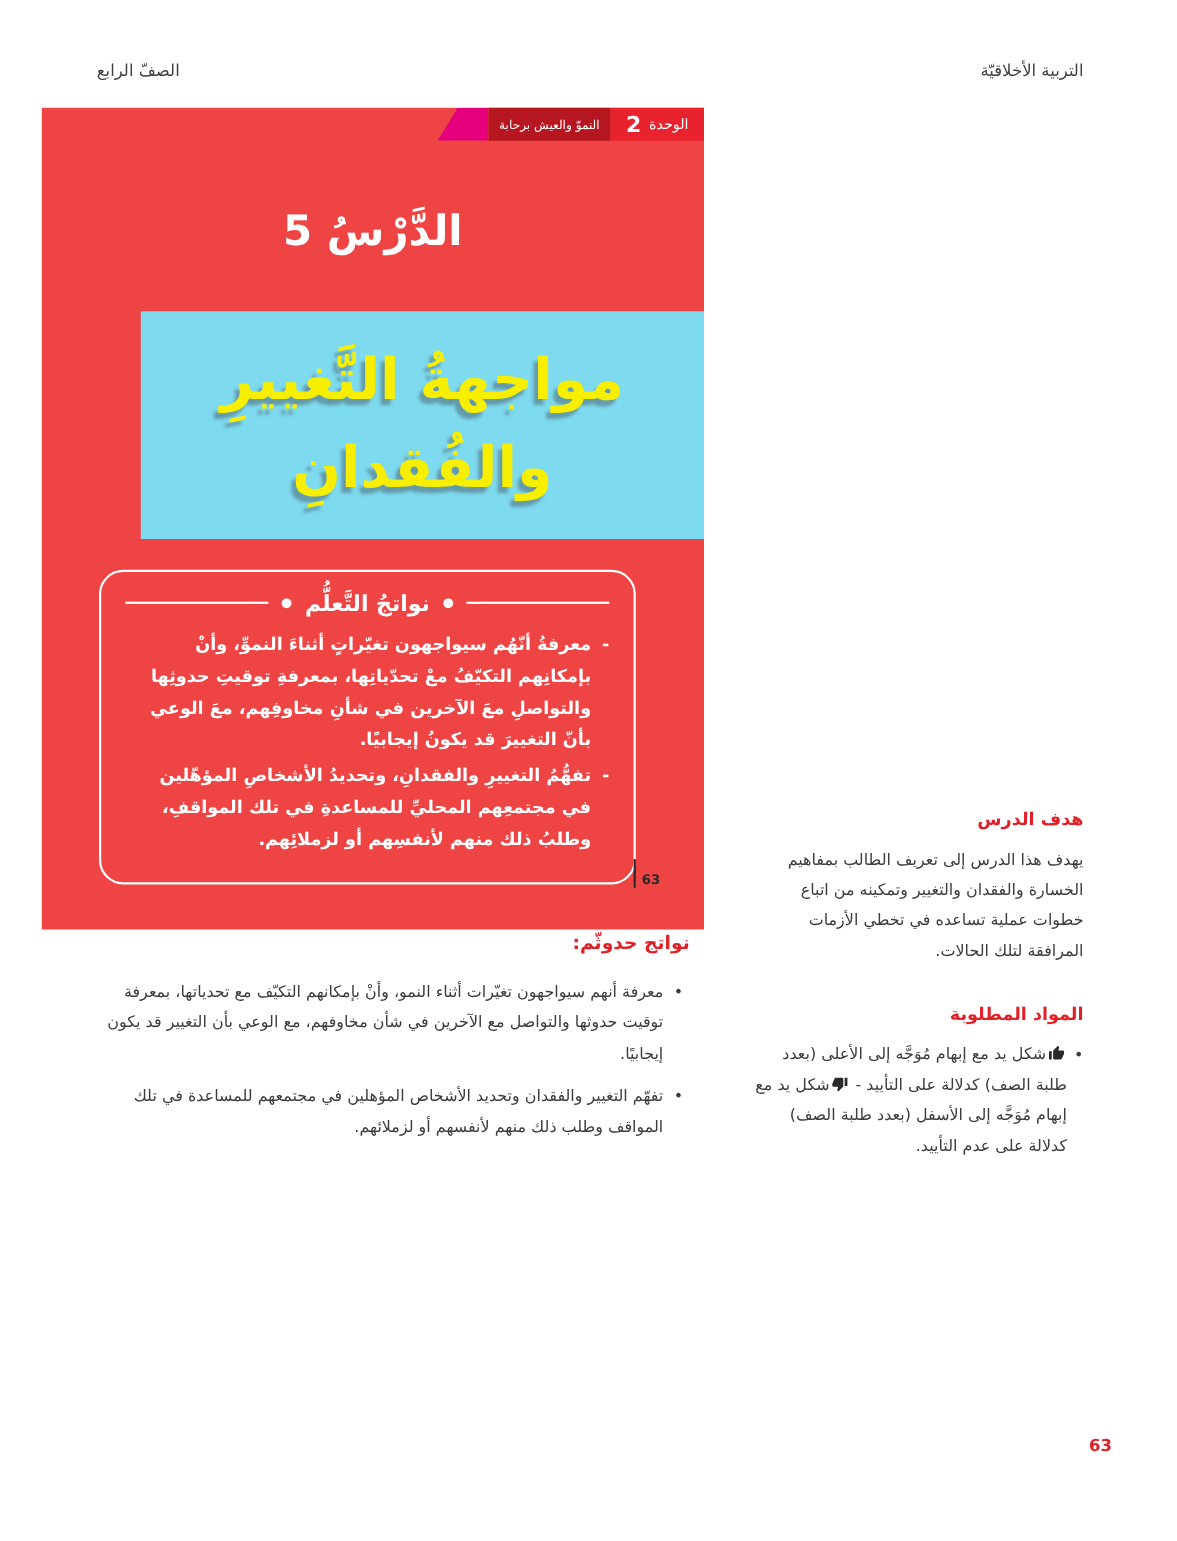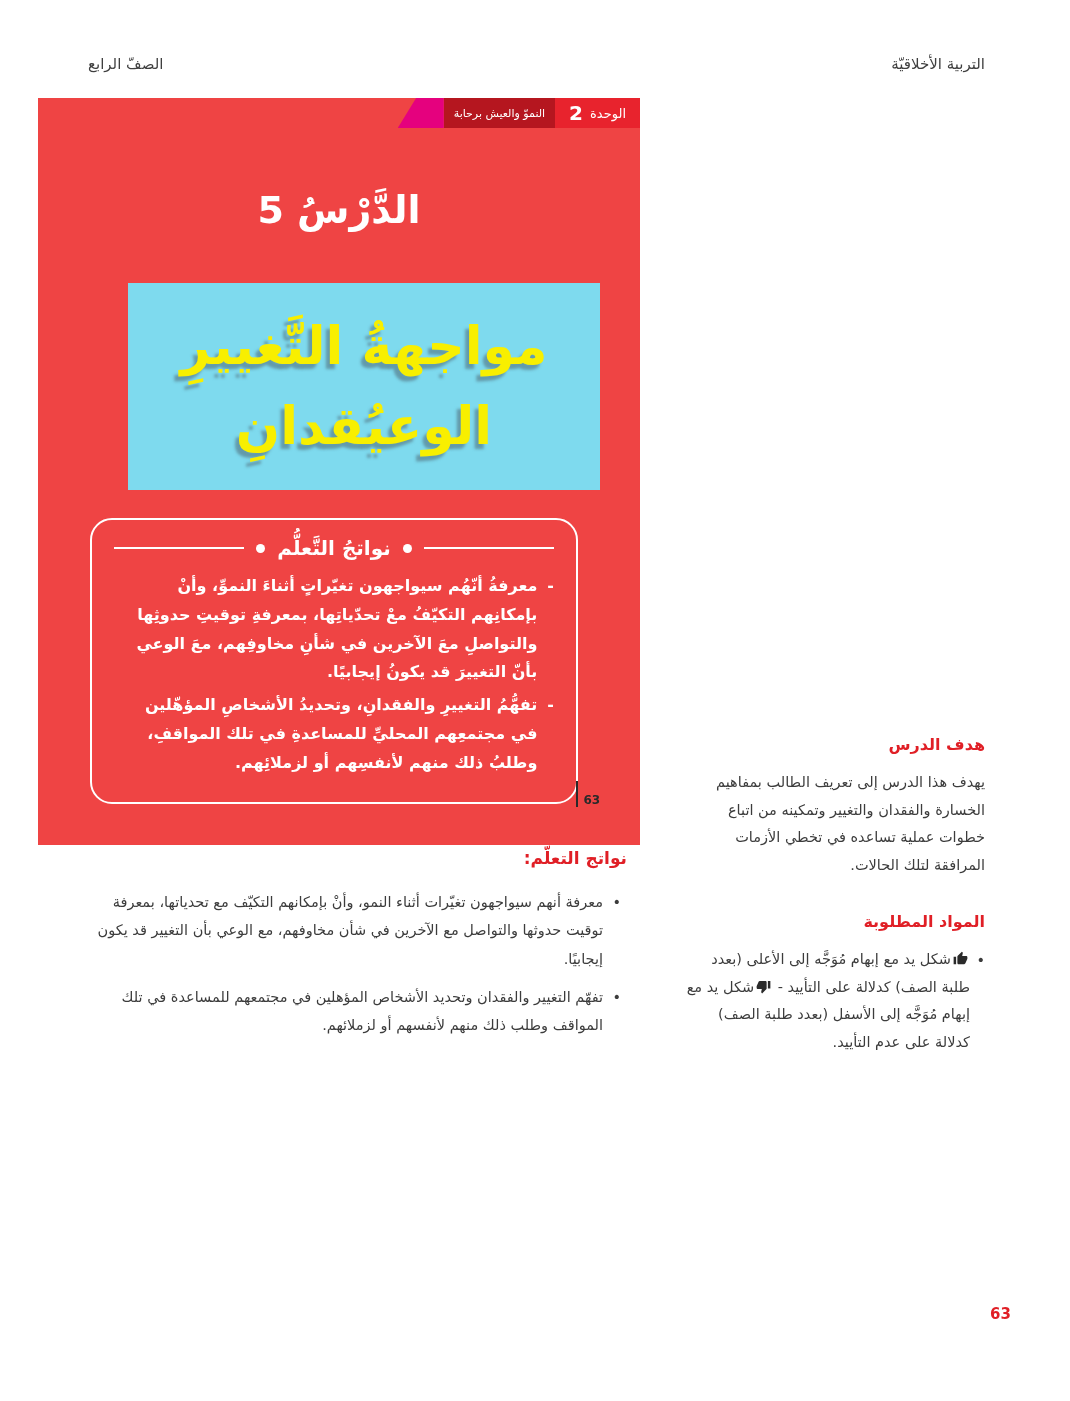--- a/index.html
+++ b/index.html
@@ -44,21 +44,21 @@
   .ribbon-red .unit-num  { font-size:20px; font-weight:bold; line-height:1; }
 
   .lesson-label {
     position:absolute; top:84px; left:0; width:100%;
     text-align:center; color:#ffffff;
     font-size:38px; font-weight:bold; line-height:1.5;
   }
 
   .title-panel {
     position:absolute; top:185px; left:90px;
-    width:472px; height:207px;
+    width:512px; height:207px;
     background:#7edaee;
     display:flex; flex-direction:column; justify-content:center; align-items:center;
     gap:4px;
   }
   .title-panel .big-title {
     color:#f8ef00; font-size:52px; font-weight:bold; line-height:1.45;
     text-shadow:-4px 5px 3px rgba(84,120,134,.65);
     white-space:nowrap;
   }
 
@@ -132,21 +132,21 @@
     <div class="ribbon-red">
       <span class="unit-word">الوحدة</span>
       <span class="unit-num">2</span>
     </div>
   </div>
 
   <div class="lesson-label">الدَّرْسُ 5</div>
 
   <div class="title-panel">
     <div class="big-title">مواجهةُ التَّغييرِ</div>
-    <div class="big-title">الوعيُقدانِ</div>
+    <div class="big-title">والفُقدانِ</div>
   </div>
 
   <div class="outcomes-box">
     <div class="out-title-row">
       <span class="line"></span>
       <span class="dot"></span>
       <span class="ttl">نواتجُ التَّعلُّم</span>
       <span class="dot"></span>
       <span class="line"></span>
     </div>
@@ -177,21 +177,21 @@
     <span class="bullet">•</span>
     <svg class="thumb-svg" viewBox="0 0 24 24" fill="#2a2a2a" xmlns="http://www.w3.org/2000/svg">
       <path d="M1 21h4V9H1v12zM23 10c0-1.1-.9-2-2-2h-6.31l.95-4.57.03-.32c0-.41-.17-.79-.44-1.06L14.17 1 7.59 7.59C7.22 7.95 7 8.45 7 9v10c0 1.1.9 2 2 2h9c.83 0 1.54-.5 1.84-1.22l3.02-7.05c.09-.23.14-.47.14-.73v-2z"></path>
     </svg><span>شكل يد مع إبهام مُوَجَّه إلى الأعلى (بعدد طلبة الصف) كدلالة على التأييد - </span><svg class="thumb-svg" viewBox="0 0 24 24" fill="#2a2a2a" xmlns="http://www.w3.org/2000/svg">
       <path transform="rotate(180 12 12)" d="M1 21h4V9H1v12zM23 10c0-1.1-.9-2-2-2h-6.31l.95-4.57.03-.32c0-.41-.17-.79-.44-1.06L14.17 1 7.59 7.59C7.22 7.95 7 8.45 7 9v10c0 1.1.9 2 2 2h9c.83 0 1.54-.5 1.84-1.22l3.02-7.05c.09-.23.14-.47.14-.73v-2z"></path>
     </svg><span>شكل يد مع إبهام مُوَجَّه إلى الأسفل (بعدد طلبة الصف) كدلالة على عدم التأييد.</span>
   </p>
 </aside>
 
 <section class="outcomes-sec">
-  <div class="sec-title">نواتج التعلّم:</div>
+  <div class="sec-title">نواتج حدوثّم:</div>
   <ul>
     <li>
       <span class="bullet">•</span>
       <span>معرفة أنهم سيواجهون تغيّرات أثناء النمو، وأنْ بإمكانهم التكيّف مع تحدياتها، بمعرفة توقيت حدوثها والتواصل مع الآخرين في شأن مخاوفهم، مع الوعي بأن التغيير قد يكون إيجابيًا.</span>
     </li>
     <li>
       <span class="bullet">•</span>
       <span>تفهّم التغيير والفقدان وتحديد الأشخاص المؤهلين في مجتمعهم للمساعدة في تلك المواقف وطلب ذلك منهم لأنفسهم أو لزملائهم.</span>
     </li>
   </ul>

